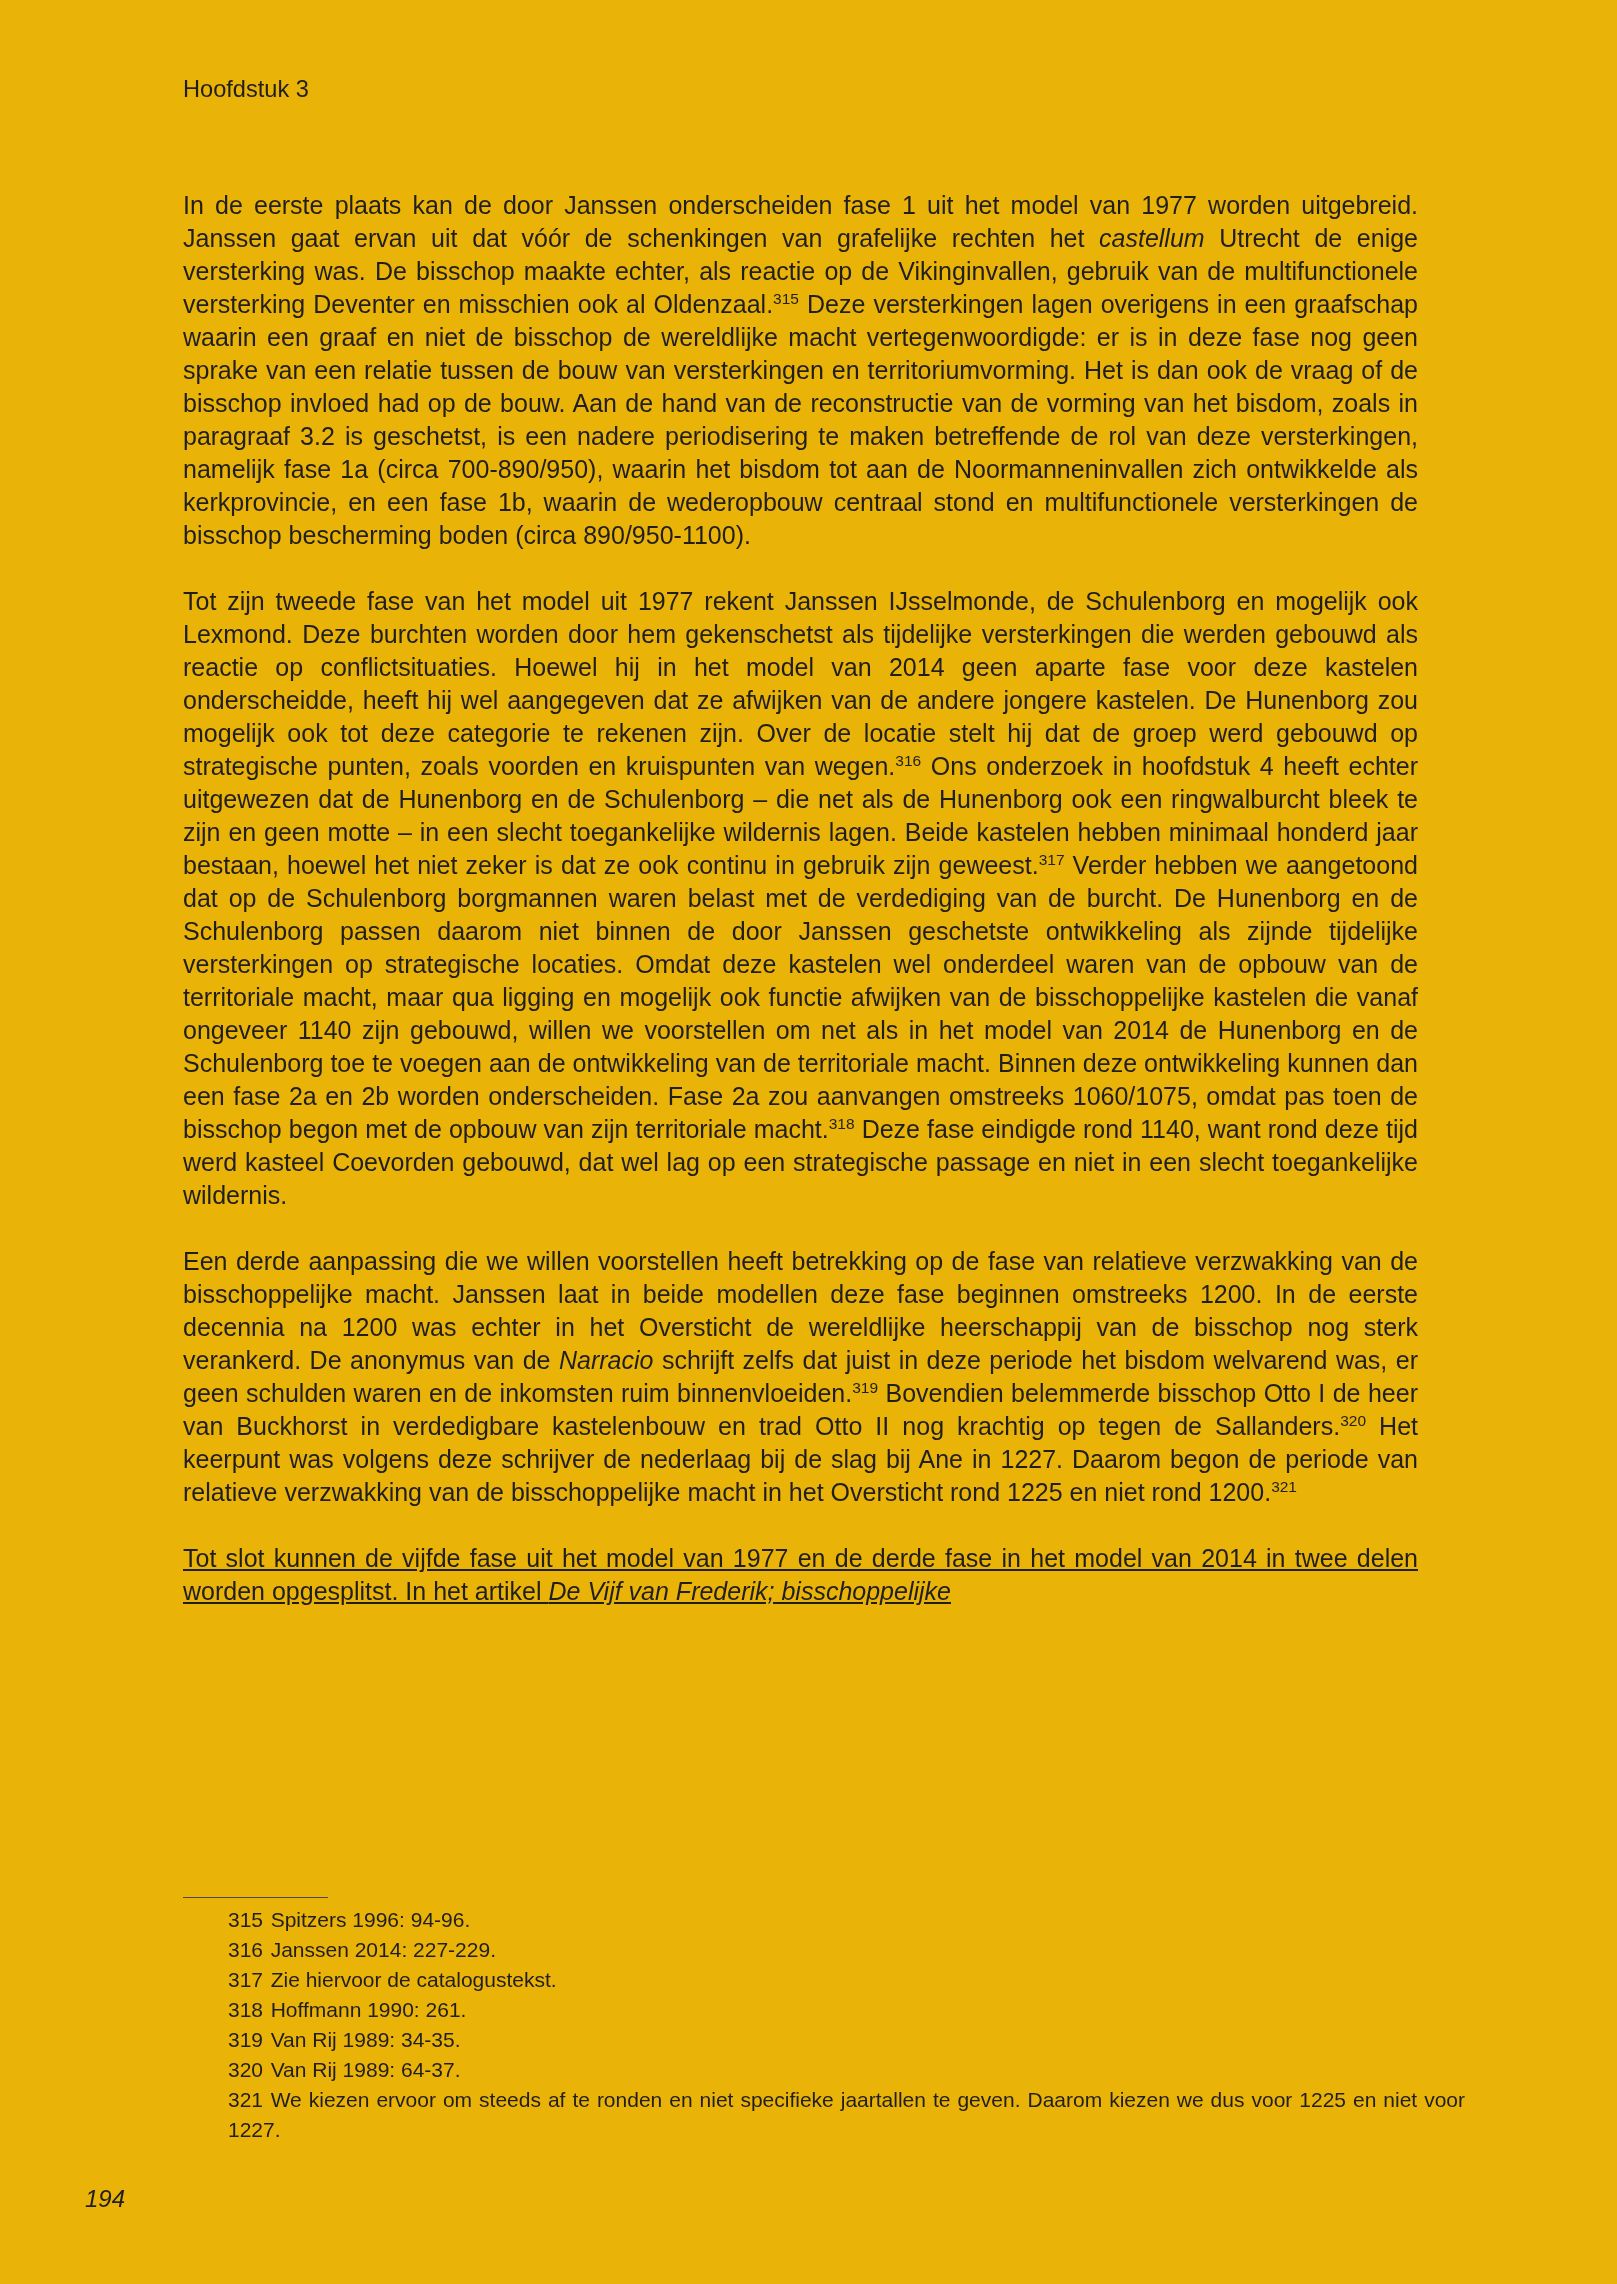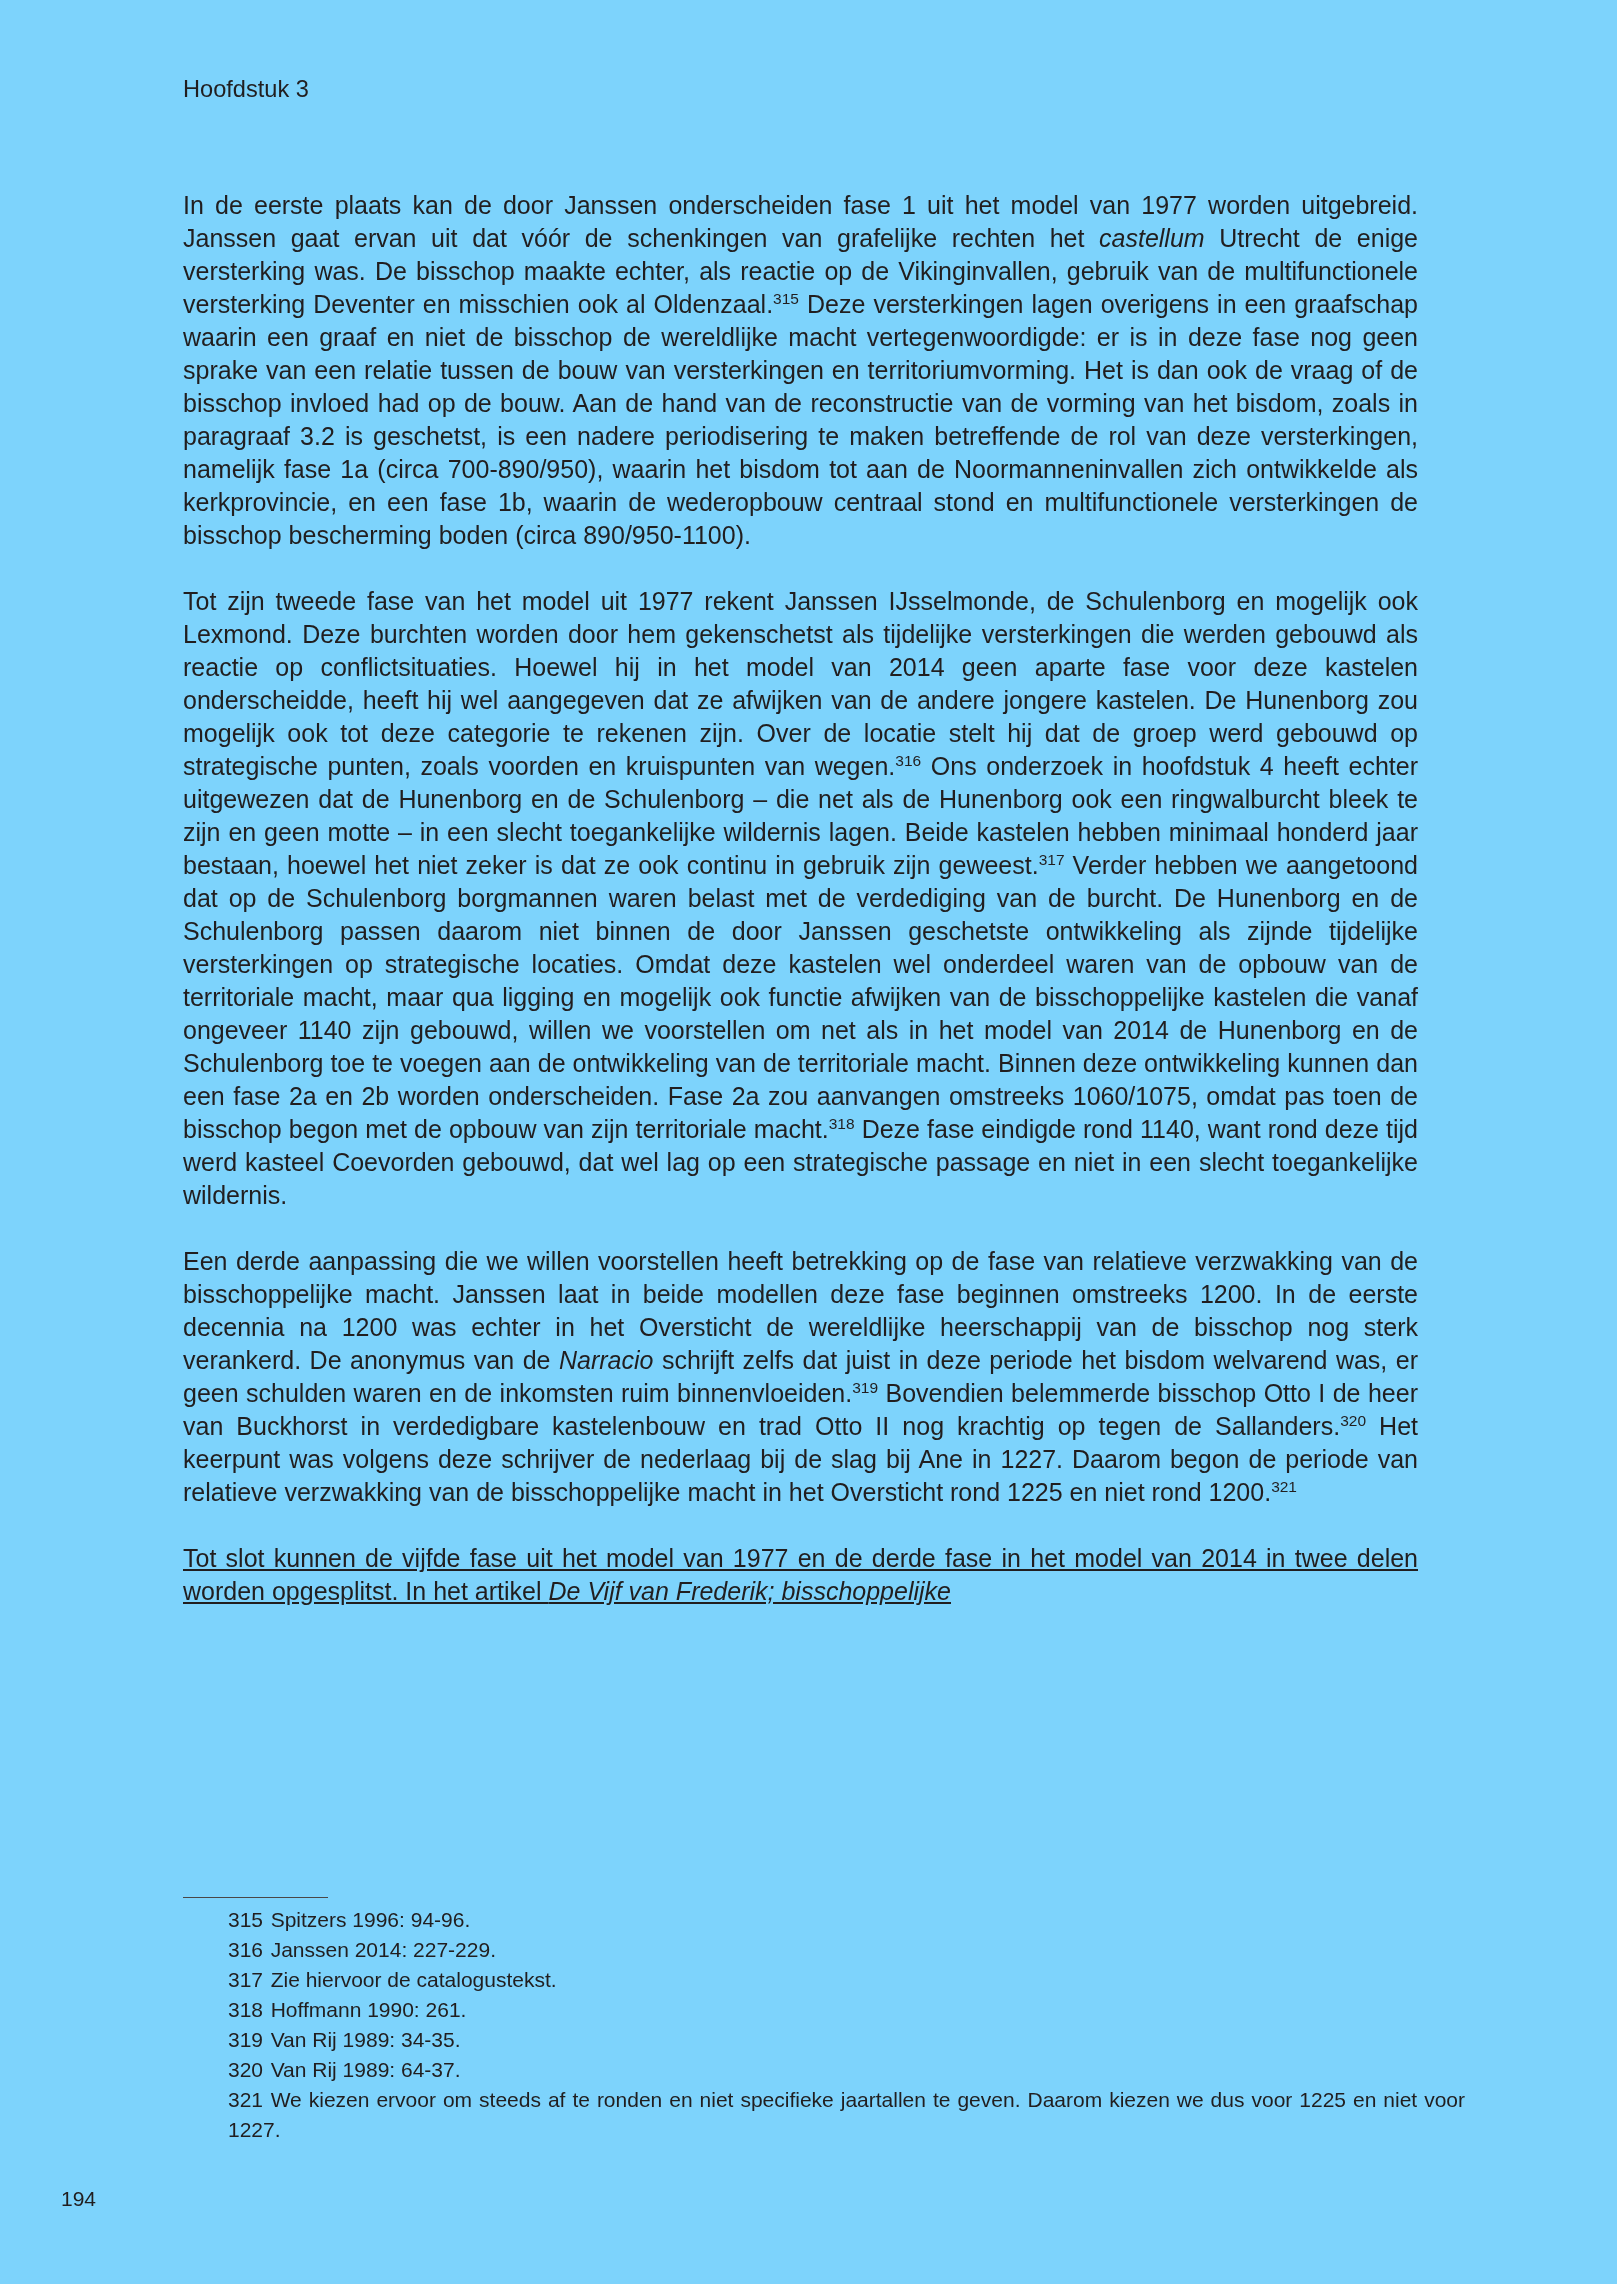--- a/index.html
+++ b/index.html
@@ -1,20 +1,20 @@
 <!DOCTYPE html>
 <html style="font-size:12px"><head>
 <meta charset="utf-8">
 <style>
   html, body { margin: 0; padding: 0; background: #e8e8e8; }
   .page {
     position: relative;
     width: 1618px;
     height: 2284px;
-    background: #7dd3fc;
+    background: #eab308;
     font-family: "Liberation Sans", "DejaVu Sans", sans-serif;
     color: #211e1f;
     margin: 0 auto;
     overflow: hidden;
   }
   .running-header {
     position: absolute;
     left: 183px;
     top: 75px;
     font-size: 23.6px;
@@ -57,24 +57,25 @@
     width: 1237px;
     font-size: 21px;
     line-height: 30px;
     text-align: justify;
     margin-left: 45px;
   }
   .footnotes p.fn { margin: 0; padding: 0; }
   .fn-num { margin-right: 7.6px; }
   .page-number {
     position: absolute;
-    left: 61px;
+    left: 85px;
     top: 2182px;
-    font-size: 21px;
+    font-size: 24px;
     line-height: 33px;
+    font-style: italic;
   }
 </style>
 </head>
 <body>
 
 <div class="page">
 
   <div class="running-header">Hoofdstuk 3</div>
 
   <div class="body-text">

